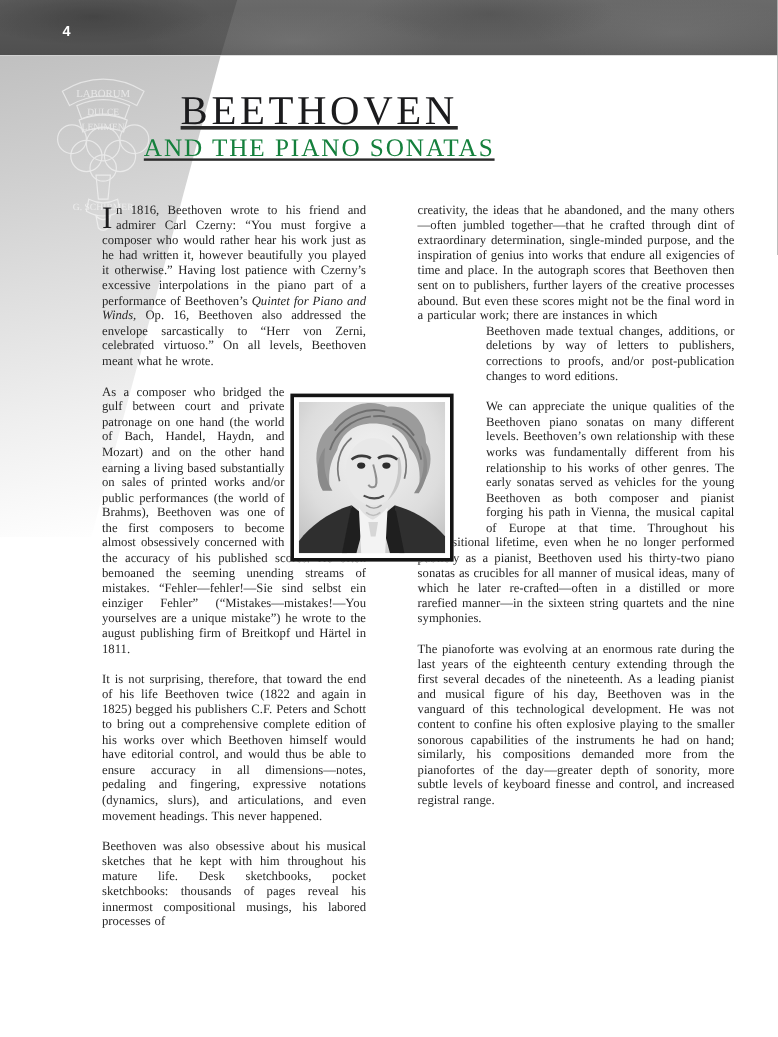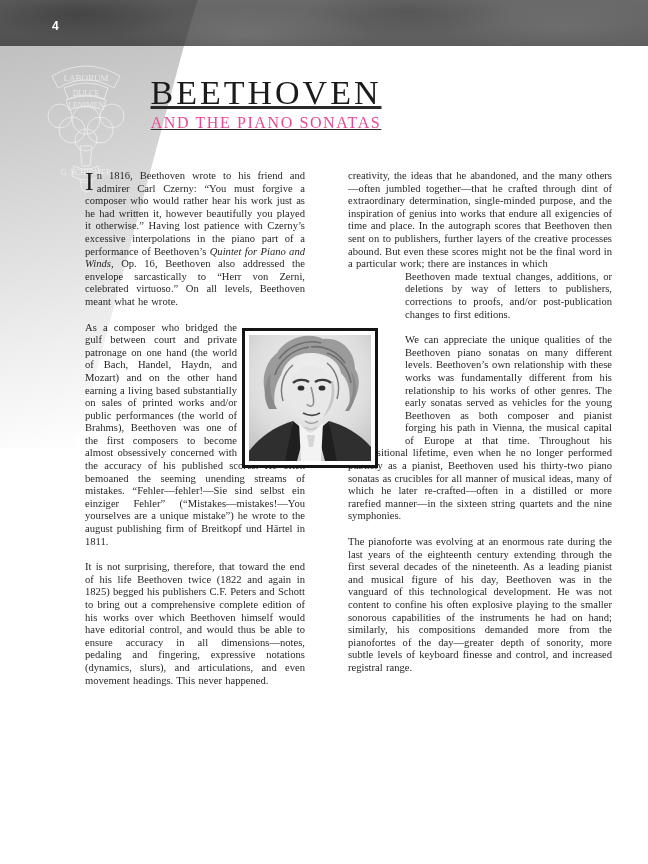--- a/index.html
+++ b/index.html
@@ -40,22 +40,22 @@
   .watermark text{
     fill:#ffffff;font-family:"Liberation Serif", serif;
   }
   
   .title-block{position:absolute;left:0;top:76px;width:532px;text-align:center;z-index:2;text-decoration:underline;}
   .title-block h1{
     margin:0;font-size:34px;line-height:34px;font-weight:normal;
     letter-spacing:3px;color:#1b1b1d;
   }
   .title-block h2{
-    margin:5px 0 0 0;font-size:16px;line-height:16px;font-weight:normal;
-    letter-spacing:1.6px;color:#ec4899;
+    margin:5px 0 0 0;font-size:21px;line-height:16px;font-weight:normal;
+    letter-spacing:1.6px;color:#15803d;
   }
   
   .col{
     position:absolute;top:170px;
     font-size:10.6px;line-height:12.6px;text-align:justify;
     word-spacing:.6px;color:#262626;
   }
   .col-left{left:85px;width:220px;}
   .col-right{left:348px;width:264px;}
   .col p{margin:0 0 13px 0;}
@@ -114,26 +114,27 @@
     <h2>AND THE PIANO SONATAS</h2>
   </div>
 
   <div class="col col-left">
     <p>
       <span class="dropcap">I</span><span>n 1816, Beethoven wrote to his friend and admirer Carl Czerny: “You must forgive a composer who would rather hear his work just as he had written it, however beautifully you played it otherwise.” Having lost patience with Czerny’s excessive interpolations in the piano part of a performance of Beethoven’s </span><i>Quintet for Piano and Winds,</i><span> Op. 16, Beethoven also addressed the envelope sarcastically to “Herr von Zerni, celebrated virtuoso.” On all levels, Beethoven meant what he wrote.</span>
     </p>
     <div class="wrap-spacer-right"></div>
     <p>As a composer who bridged the gulf between court and private patronage on one hand (the world of Bach, Handel, Haydn, and Mozart) and on the other hand earning a living based substantially on sales of printed works and/or public performances (the world of Brahms), Beethoven was one of the first composers to become almost obsessively concerned with the accuracy of his published scores. He often bemoaned the seeming unending streams of mistakes. “Fehler—fehler!—Sie sind selbst ein einziger Fehler” (“Mistakes—mistakes!—You yourselves are a unique mistake”) he wrote to the august publishing firm of Breitkopf und Härtel in 1811.</p>
     <p>It is not surprising, therefore, that toward the end of his life Beethoven twice (1822 and again in 1825) begged his publishers C.F. Peters and Schott to bring out a comprehensive complete edition of his works over which Beethoven himself would have editorial control, and would thus be able to ensure accuracy in all dimensions—notes, pedaling and fingering, expressive notations (dynamics, slurs), and articulations, and even movement headings. This never happened.</p>
+    <p>Beethoven was also obsessive about his musical sketches that he kept with him throughout his mature life. Desk sketchbooks, pocket sketchbooks: thousands of pages reveal his innermost compositional musings, his labored processes of</p>
   </div>
 
   <div class="col col-right">
     <p class="joined">creativity, the ideas that he abandoned, and the many others—often jumbled together—that he crafted through dint of extraordinary determination, single-minded purpose, and the inspiration of genius into works that endure all exigencies of time and place. In the autograph scores that Beethoven then sent on to publishers, further layers of the creative processes abound. But even these scores might not be the final word in a particular work; there are instances in which</p>
     <div class="wrap-spacer-left"></div>
-    <p class="cont">Beethoven made textual changes, additions, or deletions by way of letters to publishers, corrections to proofs, and/or post-publication changes to first editions.</p>
+    <p class="cont">Beethoven made textual changes, additions, or deletions by way of letters to publishers, corrections to proofs, and/or post-publication changes to word editions.</p>
     <p>We can appreciate the unique qualities of the Beethoven piano sonatas on many different levels. Beethoven’s own relationship with these works was fundamentally different from his relationship to his works of other genres. The early sonatas served as vehicles for the young Beethoven as both composer and pianist forging his path in Vienna, the musical capital of Europe at that time. Throughout his compositional lifetime, even when he no longer performed publicly as a pianist, Beethoven used his thirty-two piano sonatas as crucibles for all manner of musical ideas, many of which he later re-crafted—often in a distilled or more rarefied manner—in the sixteen string quartets and the nine symphonies.</p>
     <p>The pianoforte was evolving at an enormous rate during the last years of the eighteenth century extending through the first several decades of the nineteenth. As a leading pianist and musical figure of his day, Beethoven was in the vanguard of this technological development. He was not content to confine his often explosive playing to the smaller sonorous capabilities of the instruments he had on hand; similarly, his compositions demanded more from the pianofortes of the day—greater depth of sonority, more subtle levels of keyboard finesse and control, and increased registral range.</p>
   </div>
 
   <div class="portrait-frame">
     <svg viewBox="0 0 122 126">
       <defs>
         <radialGradient id="pbg" cx="50%" cy="35%" r="80%">
           <stop offset="0%" stop-color="#f2f2f2"></stop>
           <stop offset="60%" stop-color="#dddddd"></stop>

